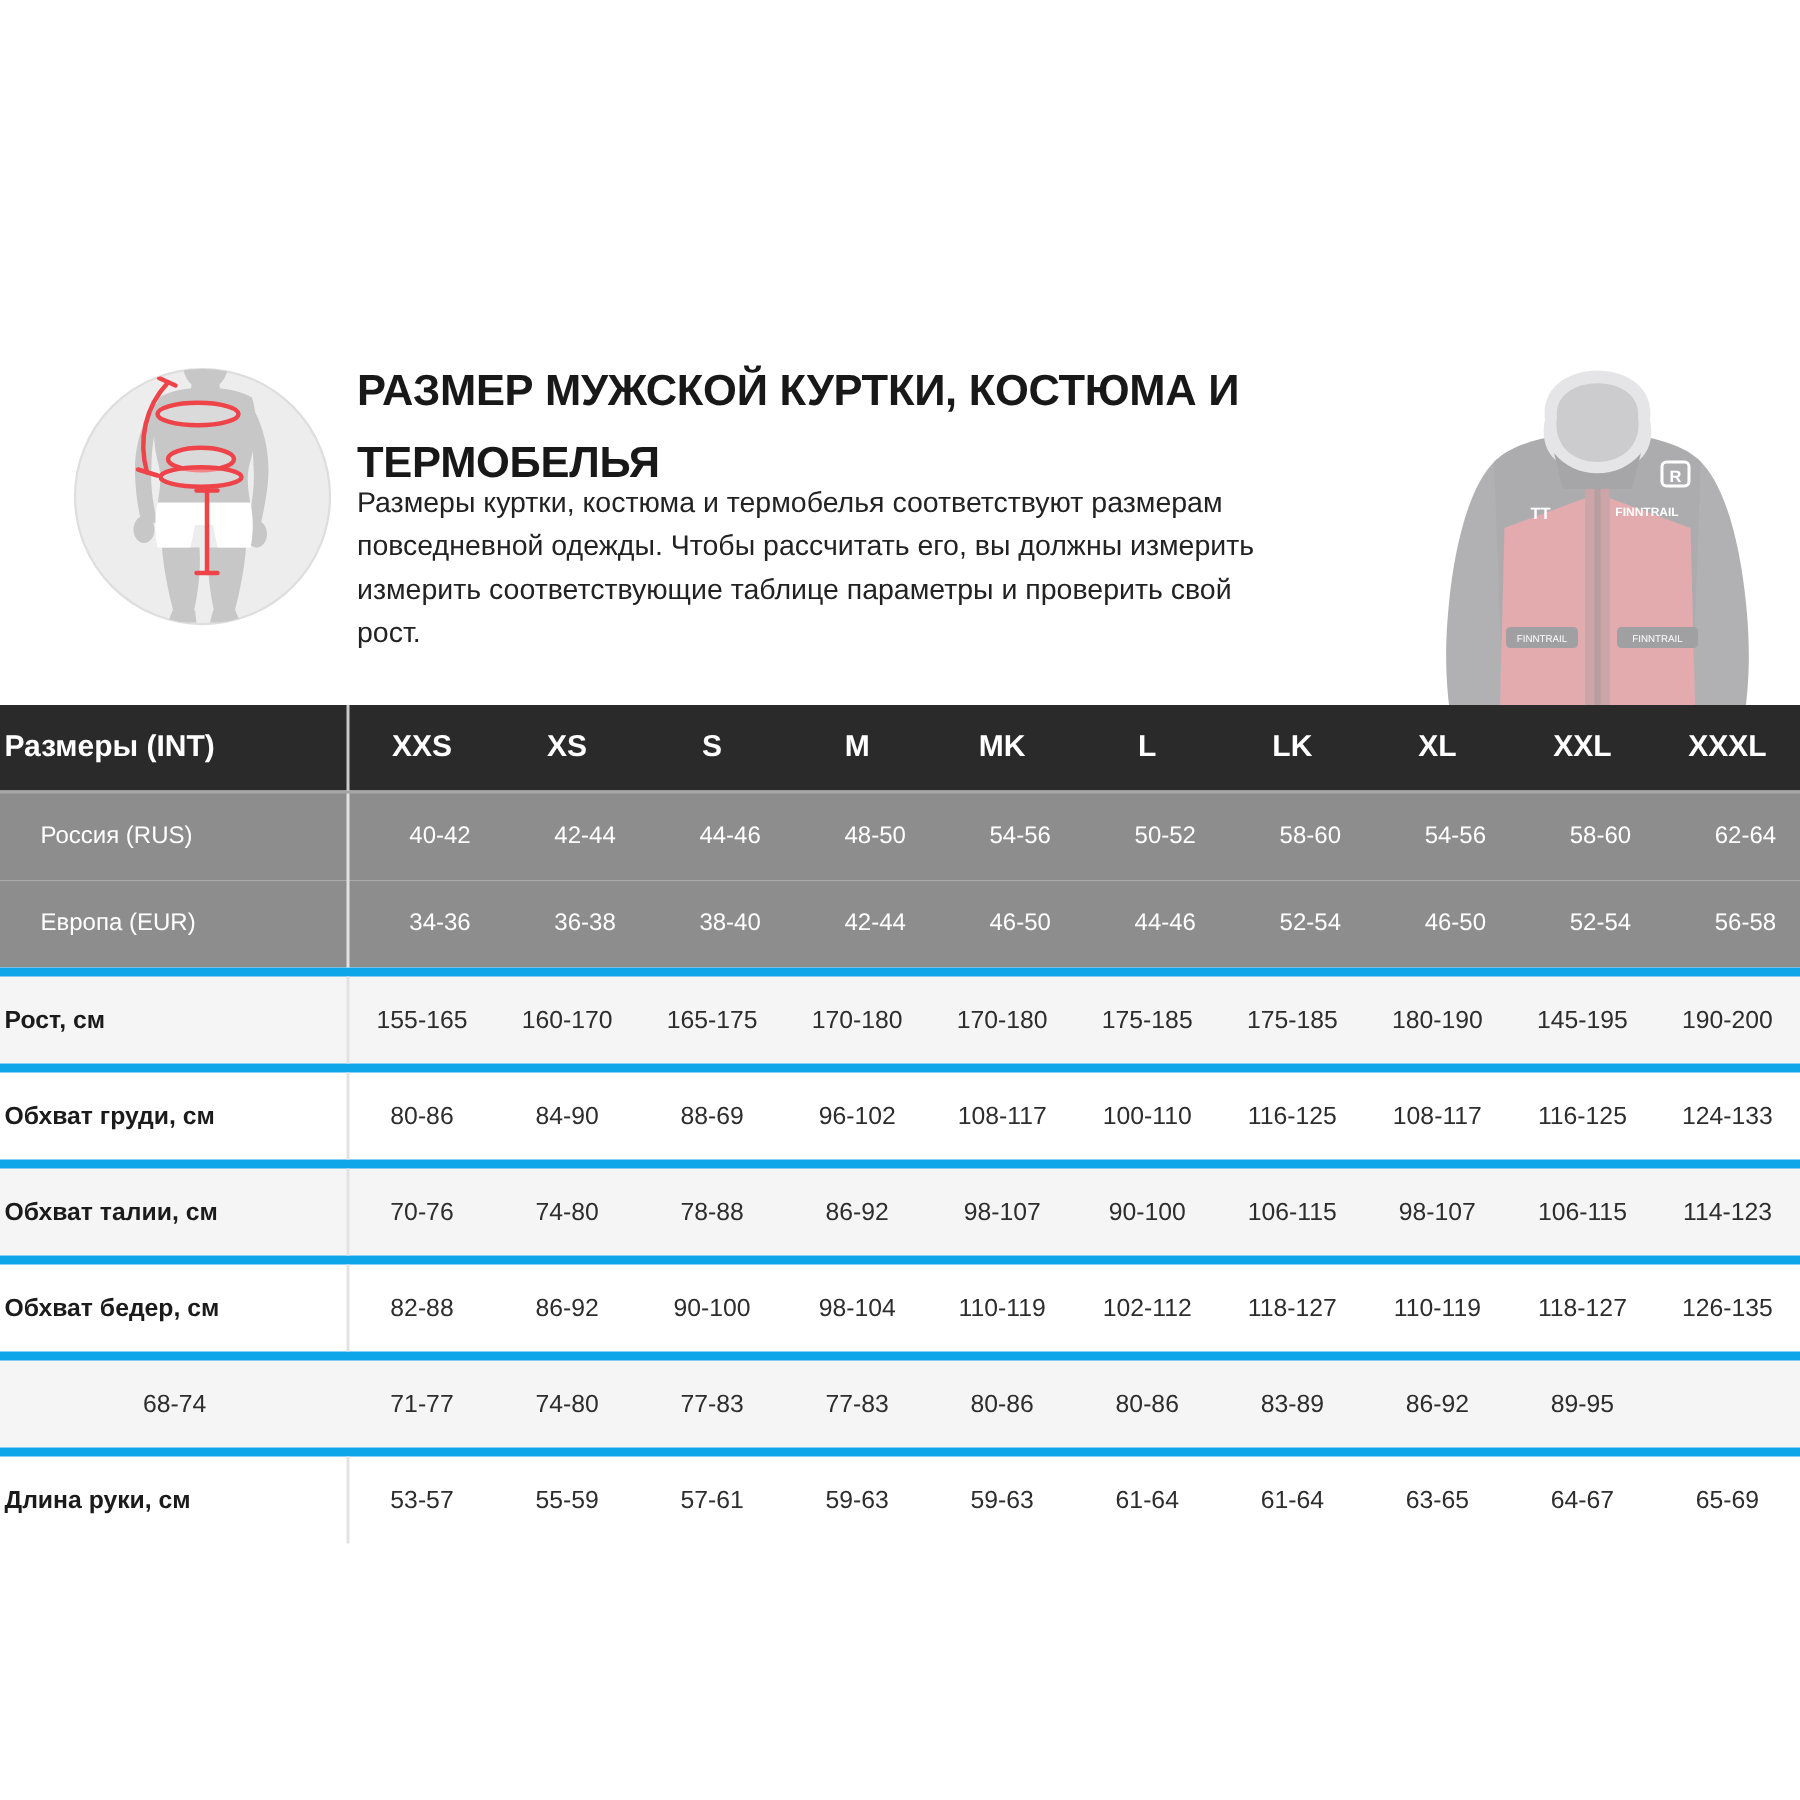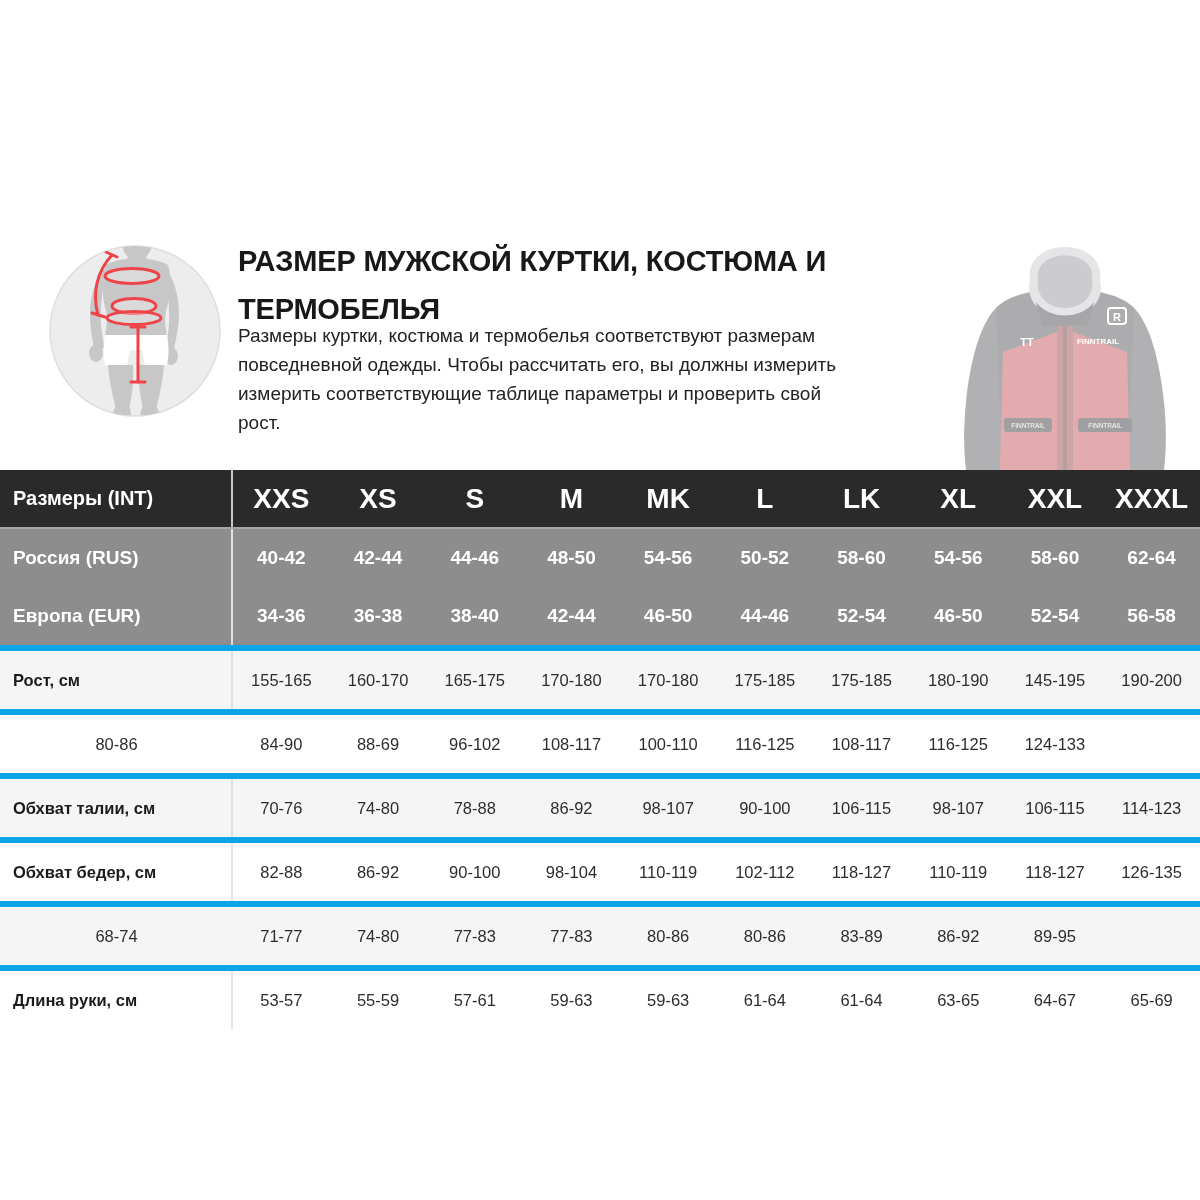--- a/index.html
+++ b/index.html
@@ -25,24 +25,24 @@
 
   
   .size-table{top:470px;left:0;width:1200px;}
   .t-row{display:grid;grid-template-columns:233px repeat(10,1fr);}
   .header-row{background:#2a2a2a;height:57px;}
   .gray-row{background:#8d8d8d;height:58px;}
   .gray-row.first{border-top:2px solid #a6a6a6;}
   .body-row{background:#ffffff;height:58px;border-top:6px solid #0ea5e9;}
   .body-row.alt{background:#f5f5f5;}
   .cell{display:flex;align-items:center;justify-content:center;}
-  .label-cell{justify-content:flex-start;padding-left:13px;padding-right:10px;box-sizing:border-box;}
-  .header-row .cell{color:#ffffff;font-weight:bold;font-size:28px;}
+  .label-cell{justify-content:flex-start;padding-left:3px;padding-right:10px;box-sizing:border-box;}
+  .header-row .cell{color:#ffffff;font-weight:bold;font-size:20px;}
   .header-row .label-cell{font-size:20px;}
-  .gray-row .cell{color:#ffffff;font-size:19px;font-weight:bold;}
+  .gray-row .cell{color:#ffffff;font-size:16px;font-weight:normal;margin-left:24px;}
   .body-row .cell{color:#2d2d2d;font-size:16.5px;}
   .body-row .label-cell{font-weight:bold;color:#1b1b1b;line-height:20px;font-size:16.5px;}
   .header-row .label-cell,.gray-row .label-cell{border-right:2px solid rgba(255,255,255,0.75);}
   .body-row .label-cell{border-right:2px solid #e3e3e3;}
 </style>
 </head>
 <body>
 
 <div class="abs diagram-wrap">
   <svg width="174" height="176" viewBox="0 0 174 176">
@@ -171,20 +171,21 @@
       <div class="cell value-cell">165-175</div>
       <div class="cell value-cell">170-180</div>
       <div class="cell value-cell">170-180</div>
       <div class="cell value-cell">175-185</div>
       <div class="cell value-cell">175-185</div>
       <div class="cell value-cell">180-190</div>
       <div class="cell value-cell">145-195</div>
       <div class="cell value-cell">190-200</div>
     </div>
     <div class="t-row body-row">
+      <div class="cell label-cell">Обхват груди, см</div>
       <div class="cell value-cell">80-86</div>
       <div class="cell value-cell">84-90</div>
       <div class="cell value-cell">88-69</div>
       <div class="cell value-cell">96-102</div>
       <div class="cell value-cell">108-117</div>
       <div class="cell value-cell">100-110</div>
       <div class="cell value-cell">116-125</div>
       <div class="cell value-cell">108-117</div>
       <div class="cell value-cell">116-125</div>
       <div class="cell value-cell">124-133</div>

